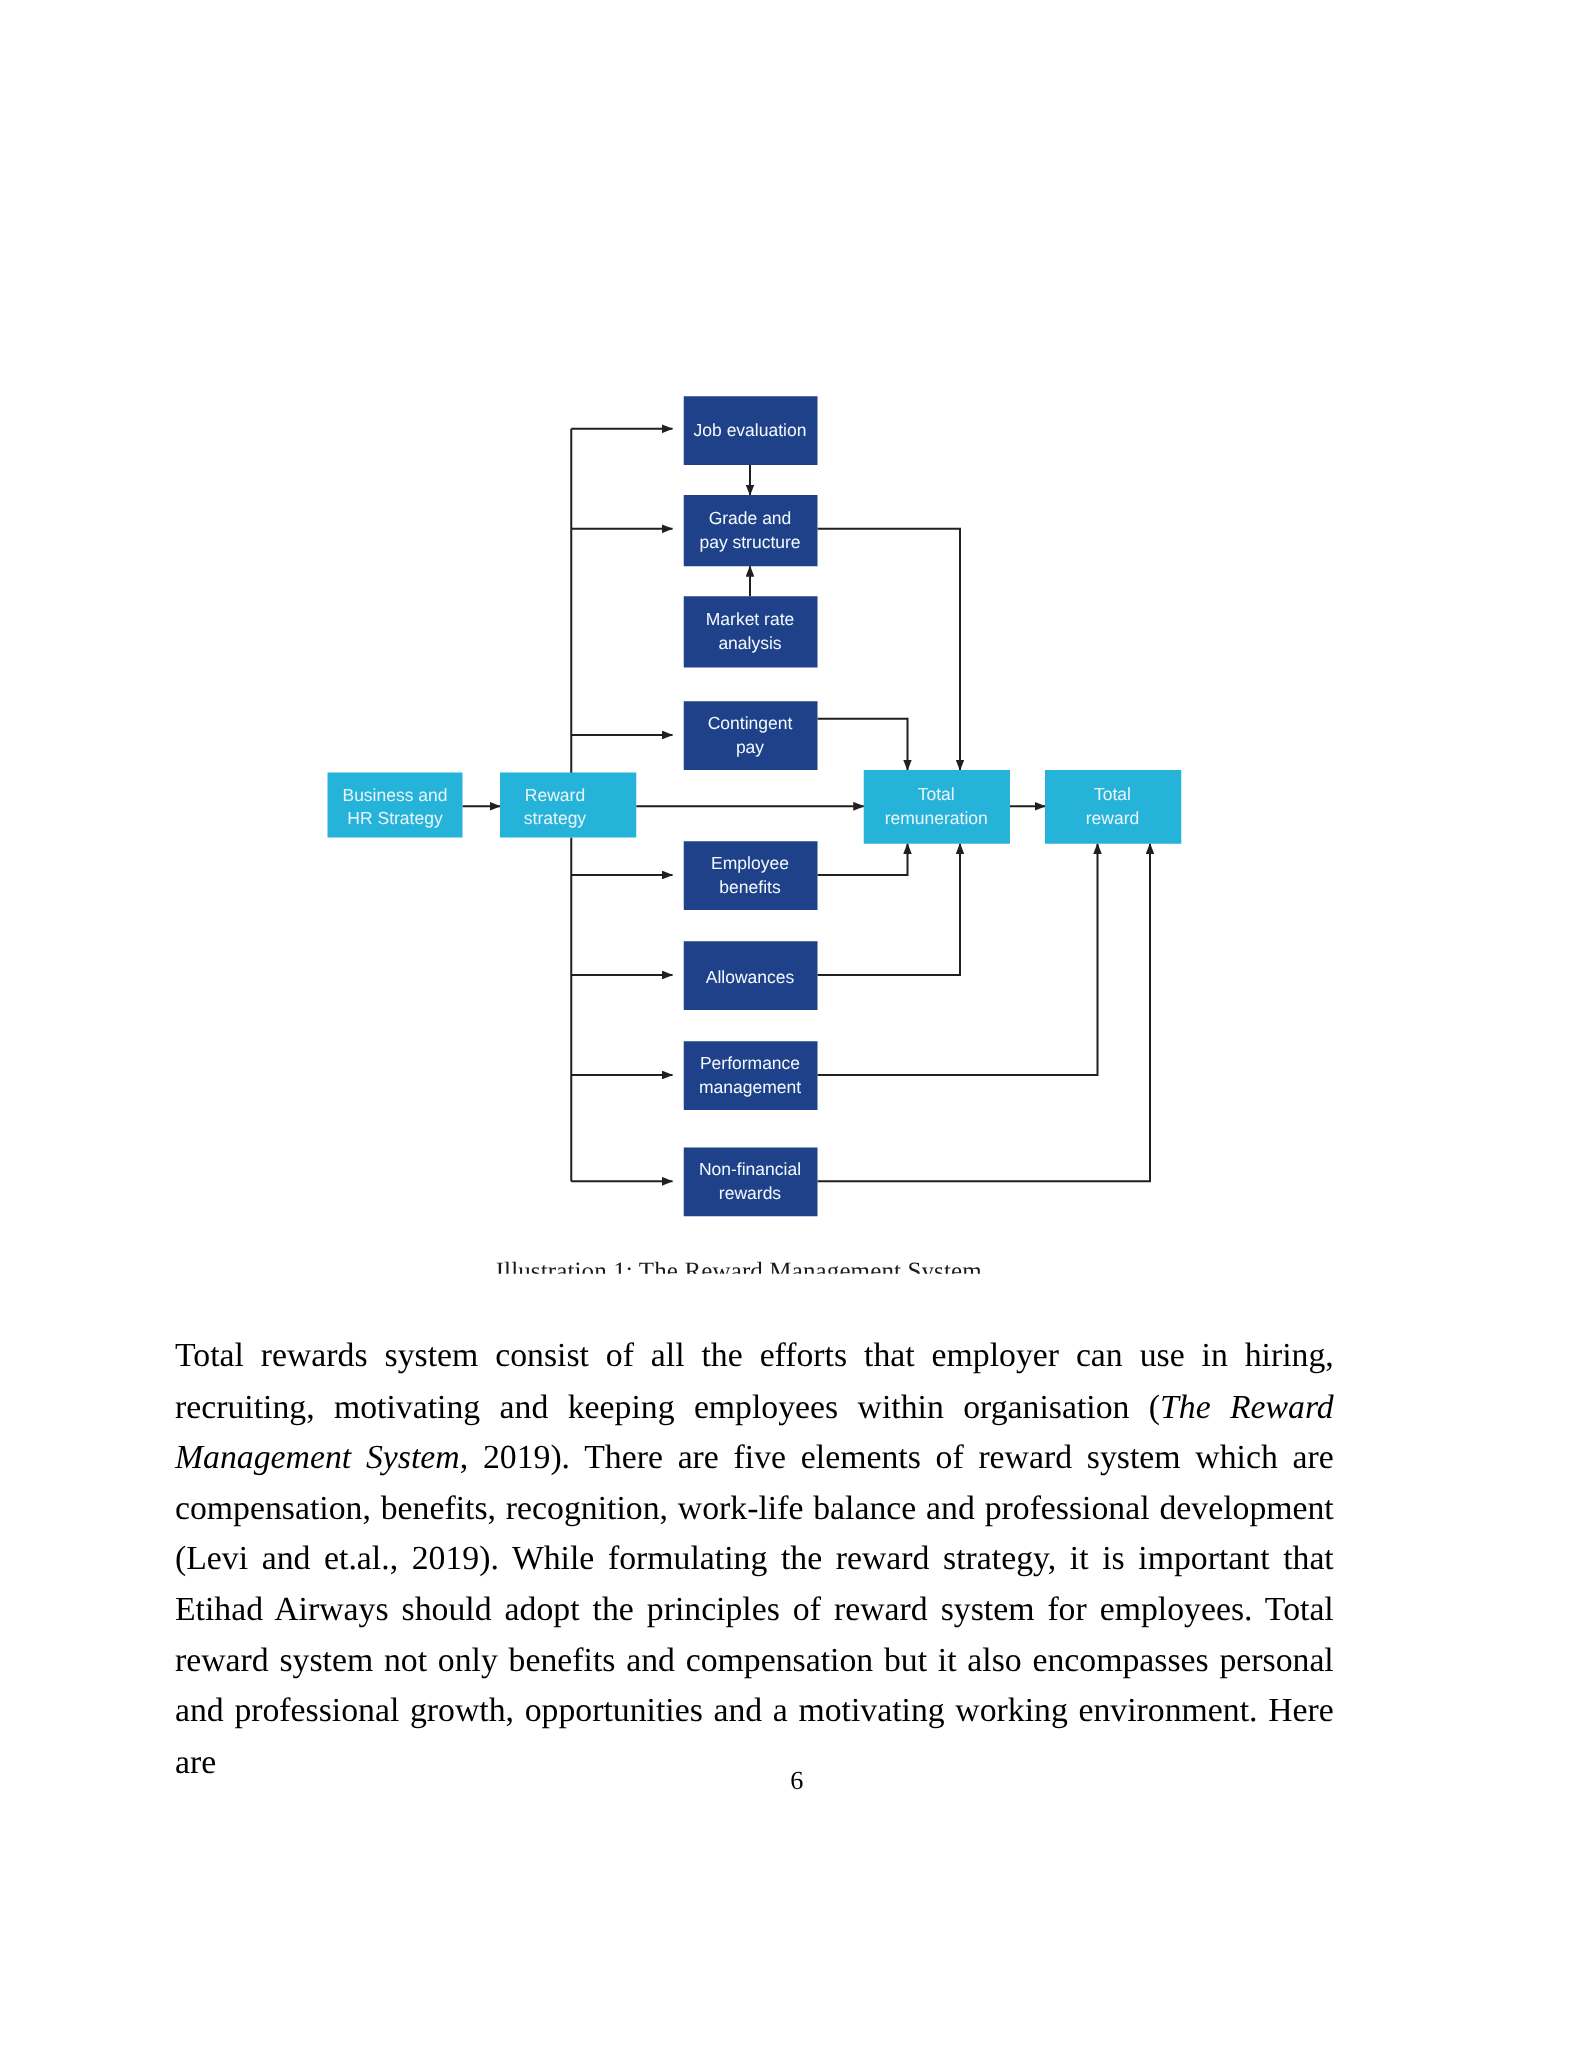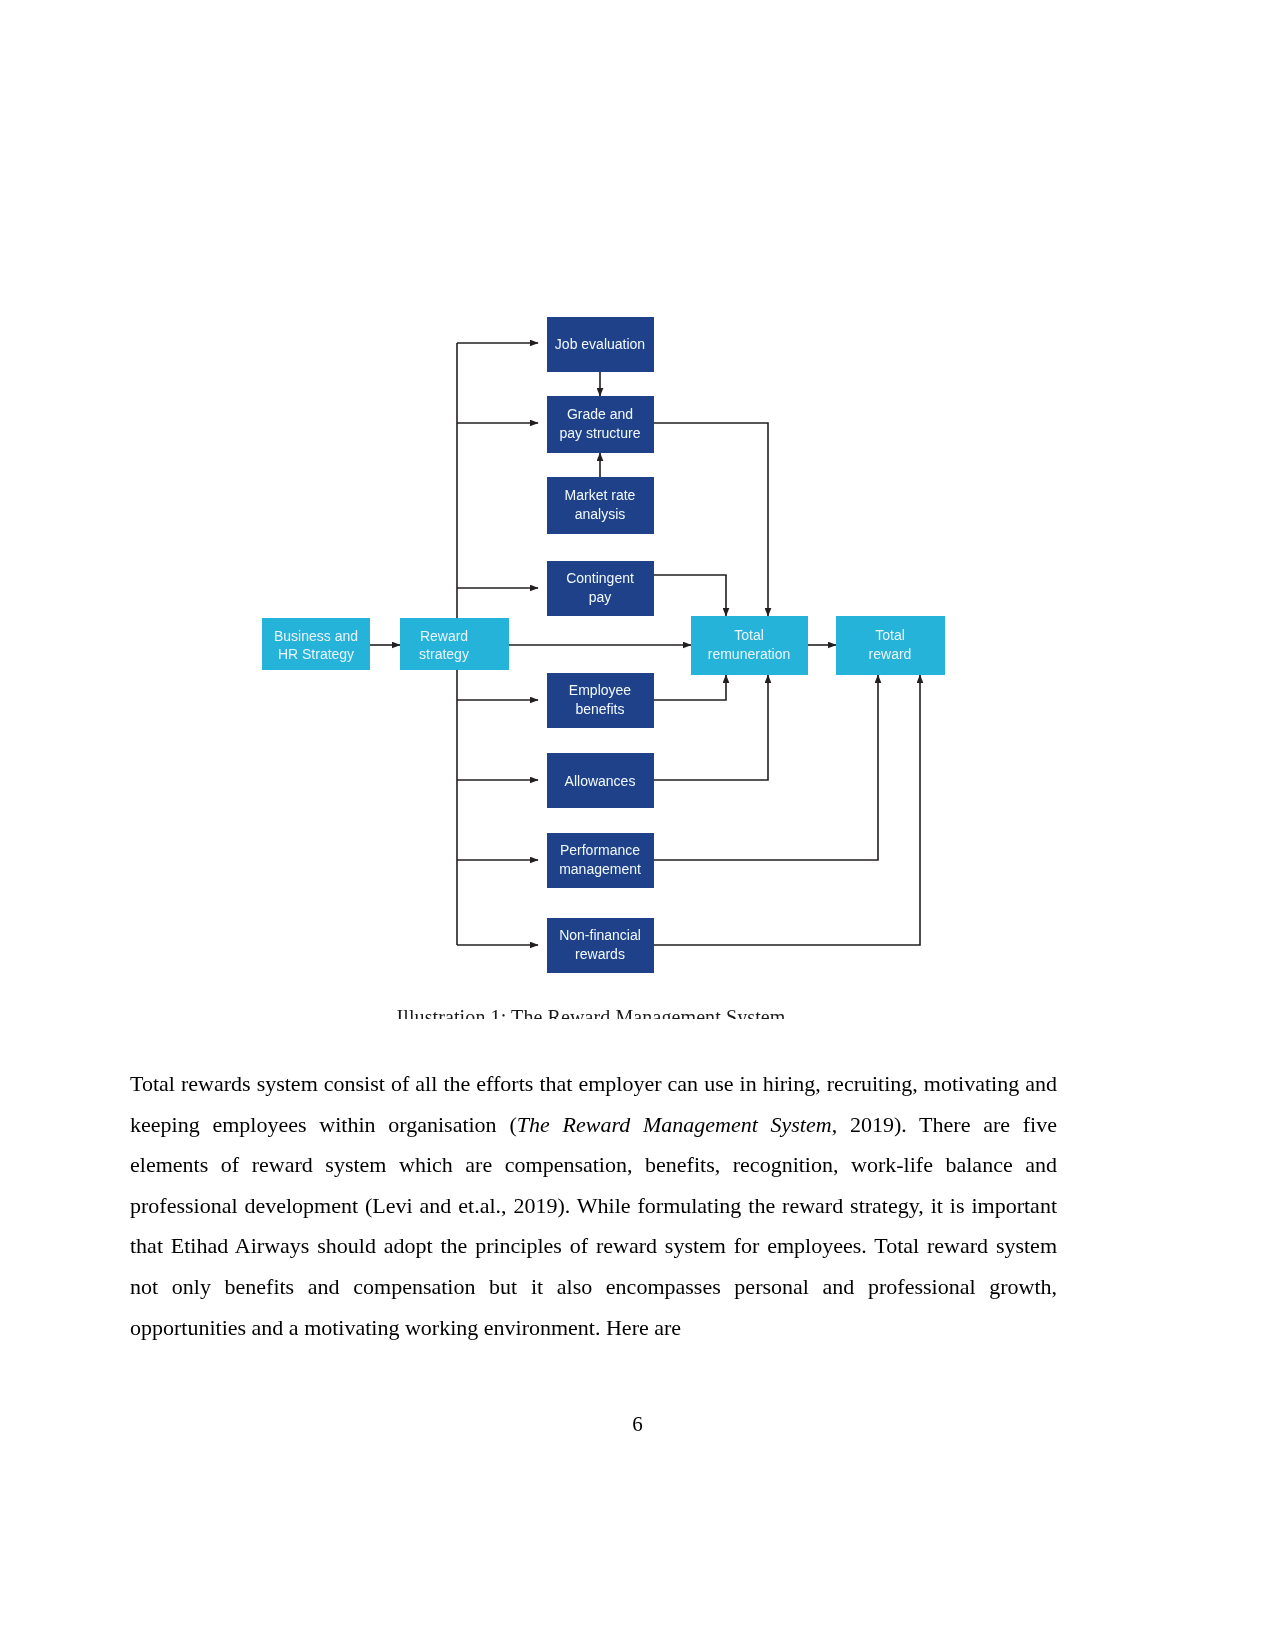--- a/index.html
+++ b/index.html
@@ -57,25 +57,25 @@
     color: #1a1a1a;
     letter-spacing: 0.1px;
     height: 14px;
     overflow: hidden;
     line-height: 24px;
   }
 
   
   .body-text {
     position: absolute;
-    left: 130px;
+    left: 140px;
     top: 1064px;
     width: 927px;
     font-family: "Liberation Serif", serif;
-    font-size: 22px;
+    font-size: 27px;
     line-height: 40.6px;
     text-align: justify;
     text-justify: inter-word;
     color: #000000;
   }
   .body-text p { margin: 0; }
   .body-text i { font-style: italic; }
 
   
   .page-number {

